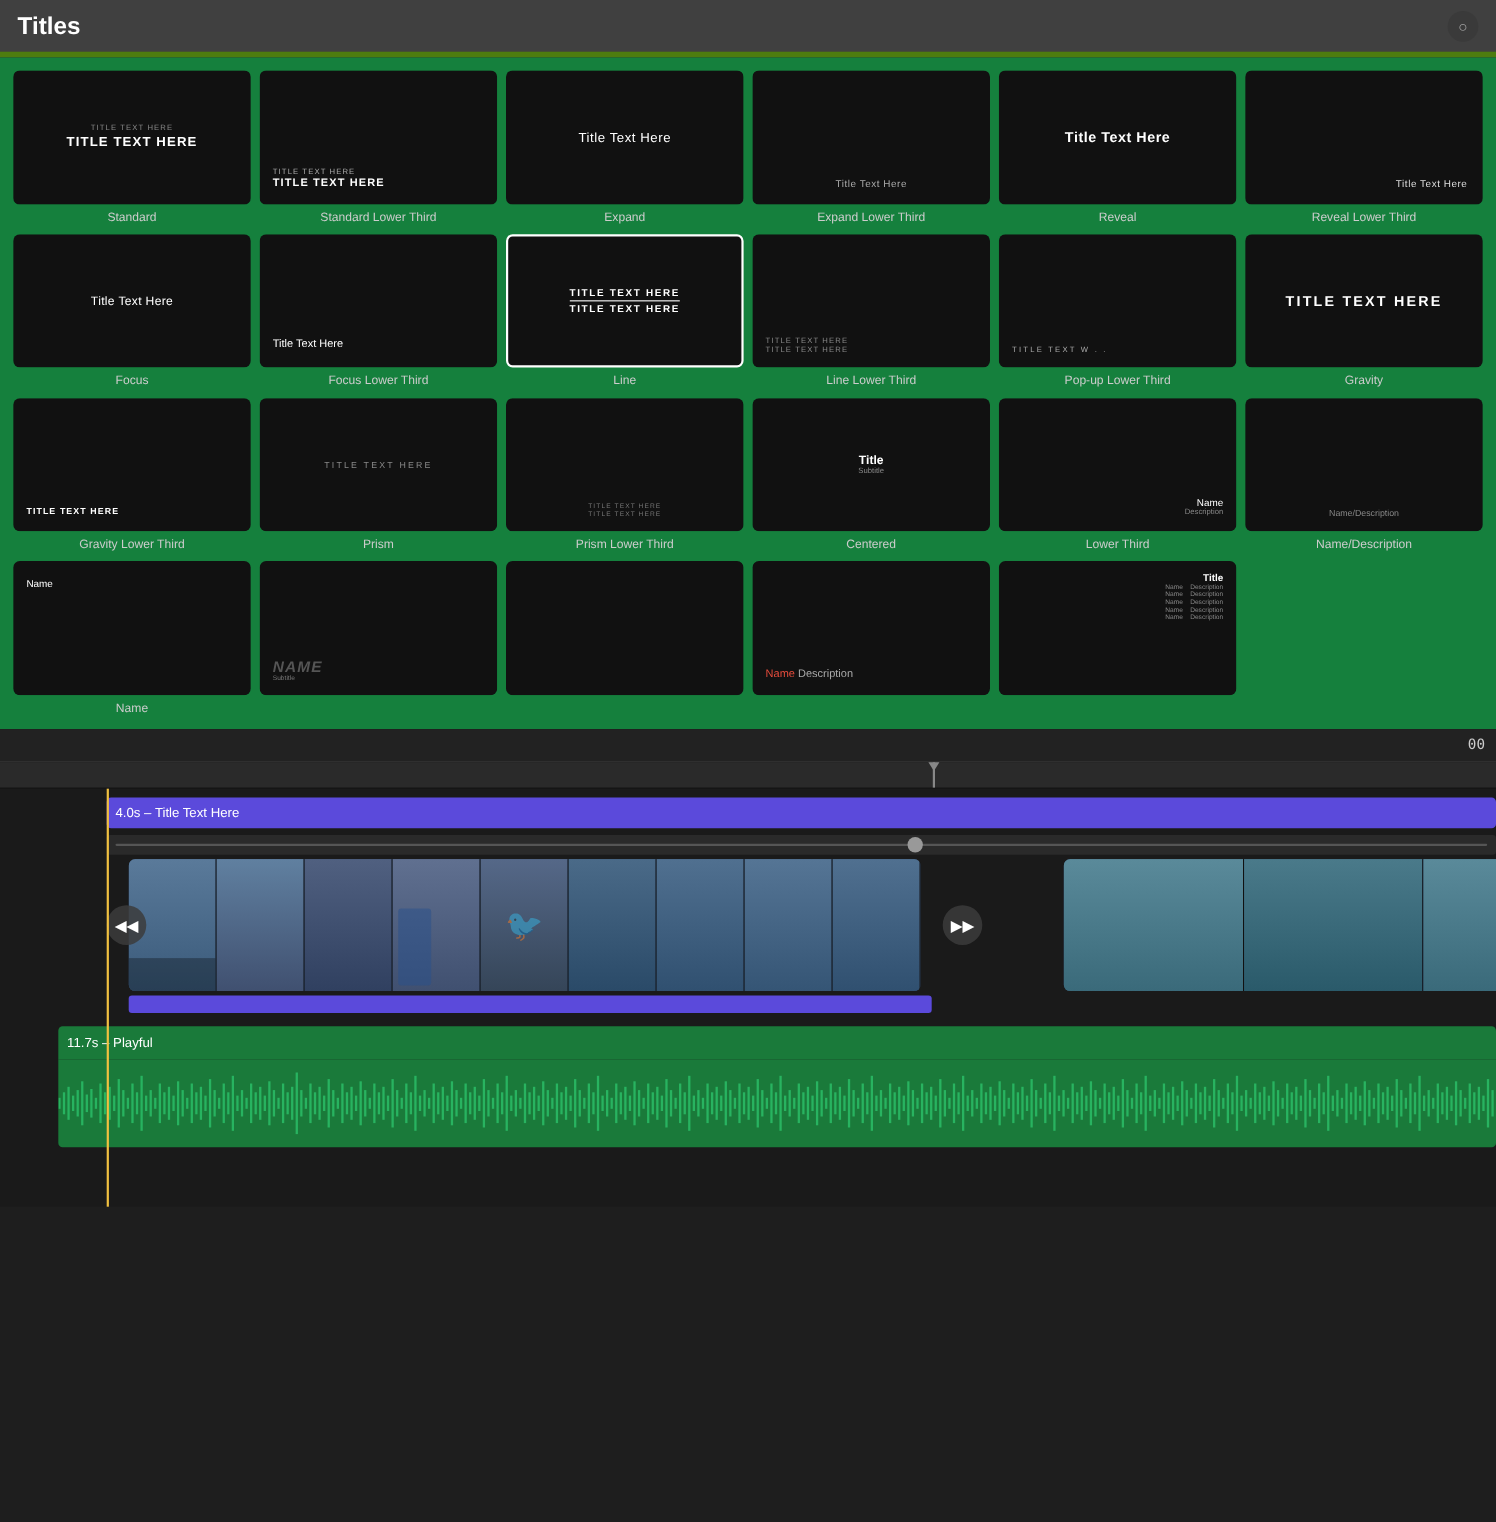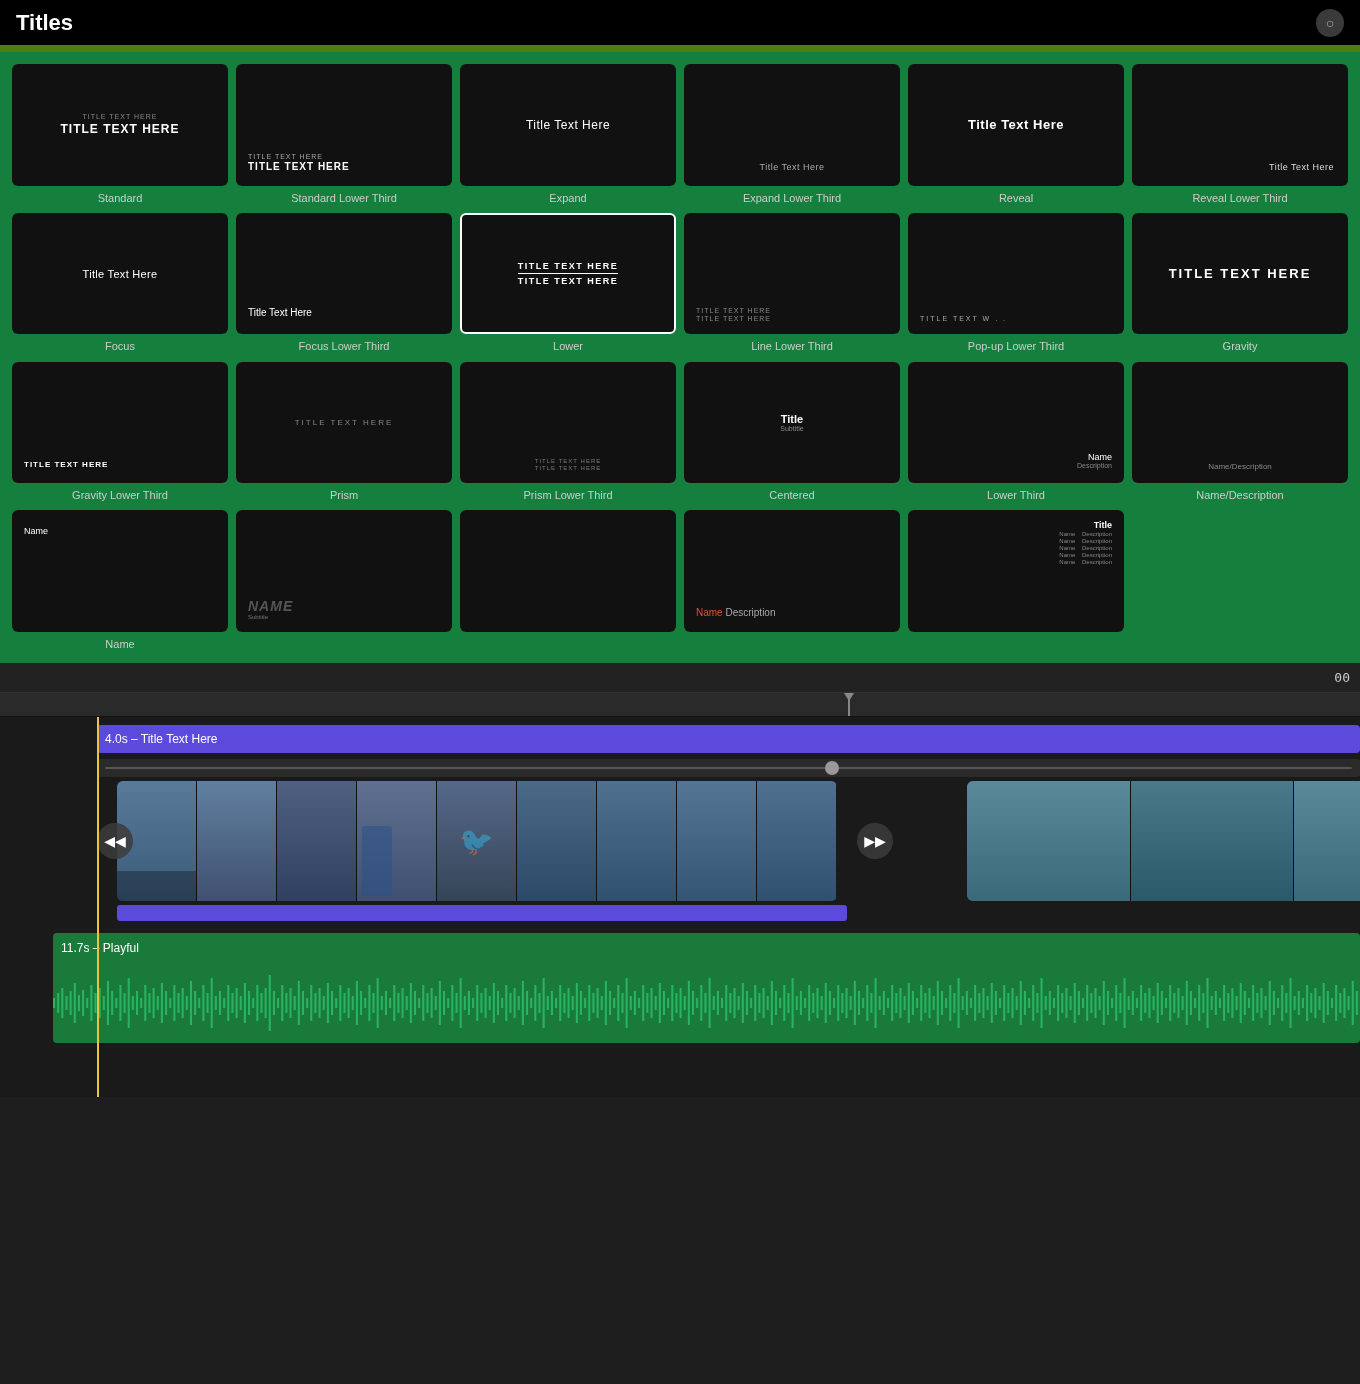--- a/index.html
+++ b/index.html
@@ -7,26 +7,26 @@
       background: #1e1e1e;
       font-family: -apple-system, BlinkMacSystemFont, "Helvetica Neue", Arial, sans-serif;
       color: #fff;
       width: 1360px;
       min-height: 1384px;
       overflow-x: hidden;
     }
 
     
     .header {
-      background: #000000;
+      background: #404040;
       height: 52px;
       display: flex;
       align-items: center;
       padding: 0 16px;
-      border-bottom: 7px solid #4d7c0f;
+      border-bottom: 5px solid #4d7c0f;
       position: relative;
     }
     .header-title {
       font-size: 22px;
       font-weight: 600;
       color: #fff;
     }
     .header-search {
       position: absolute;
       right: 16px;
@@ -321,21 +321,21 @@
         </div>
         <div class="title-label">Focus Lower Third</div>
       </div>
       <div class="title-item">
         <div class="title-thumb selected">
         <div class="thumb-center" style="text-align:center;flex-direction:column;">
           <div style="font-size:9px;font-weight:700;color:#fff;letter-spacing:1.5px;text-transform:uppercase;border-bottom:1px solid #fff;padding-bottom:2px;margin-bottom:2px;">TITLE TEXT HERE</div>
           <div style="font-size:9px;font-weight:700;color:#fff;letter-spacing:1.5px;text-transform:uppercase;">TITLE TEXT HERE</div>
         </div>
         </div>
-        <div class="title-label">Lower</div>
+        <div class="title-label">Line</div>
       </div>
       <div class="title-item">
         <div class="title-thumb">
         <div style="position:absolute;bottom:10px;left:10px;">
           <div style="font-size:7px;color:#888;letter-spacing:1px;text-transform:uppercase;margin-bottom:1px;">TITLE TEXT HERE</div>
           <div style="font-size:7px;color:#888;letter-spacing:1px;text-transform:uppercase;">TITLE TEXT HERE</div>
         </div>
         </div>
         <div class="title-label">Line Lower Third</div>
       </div>

